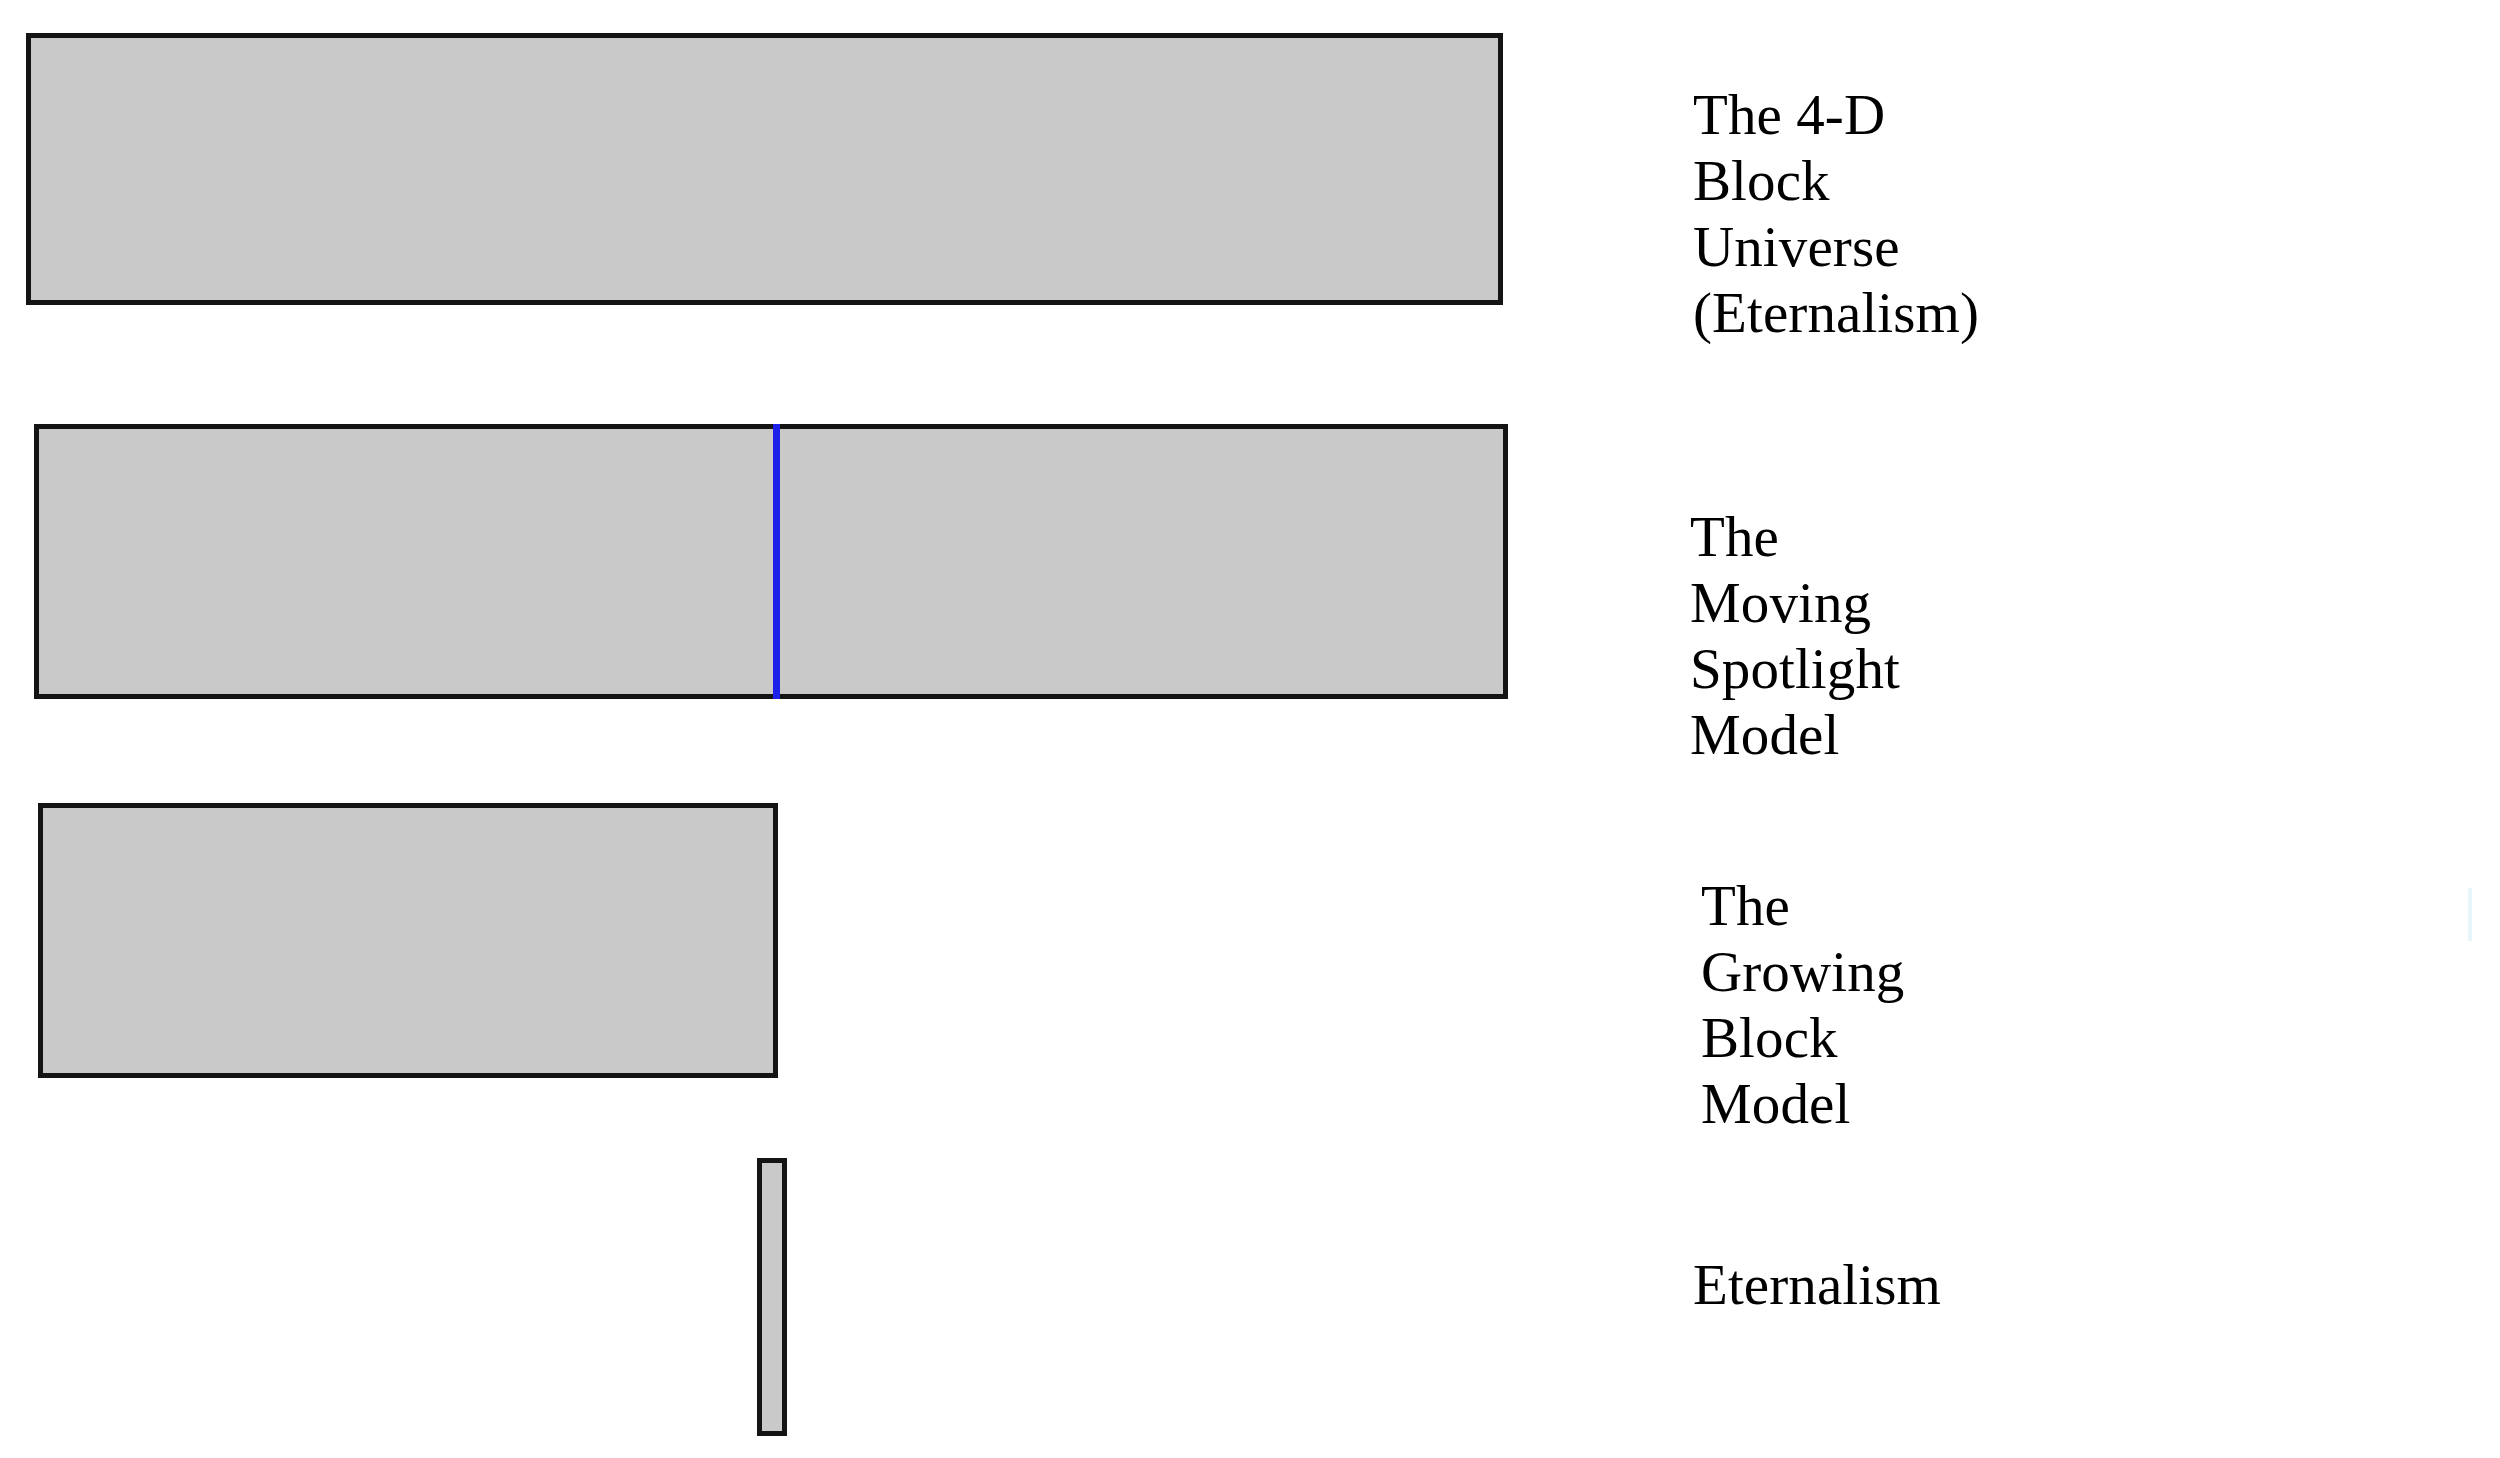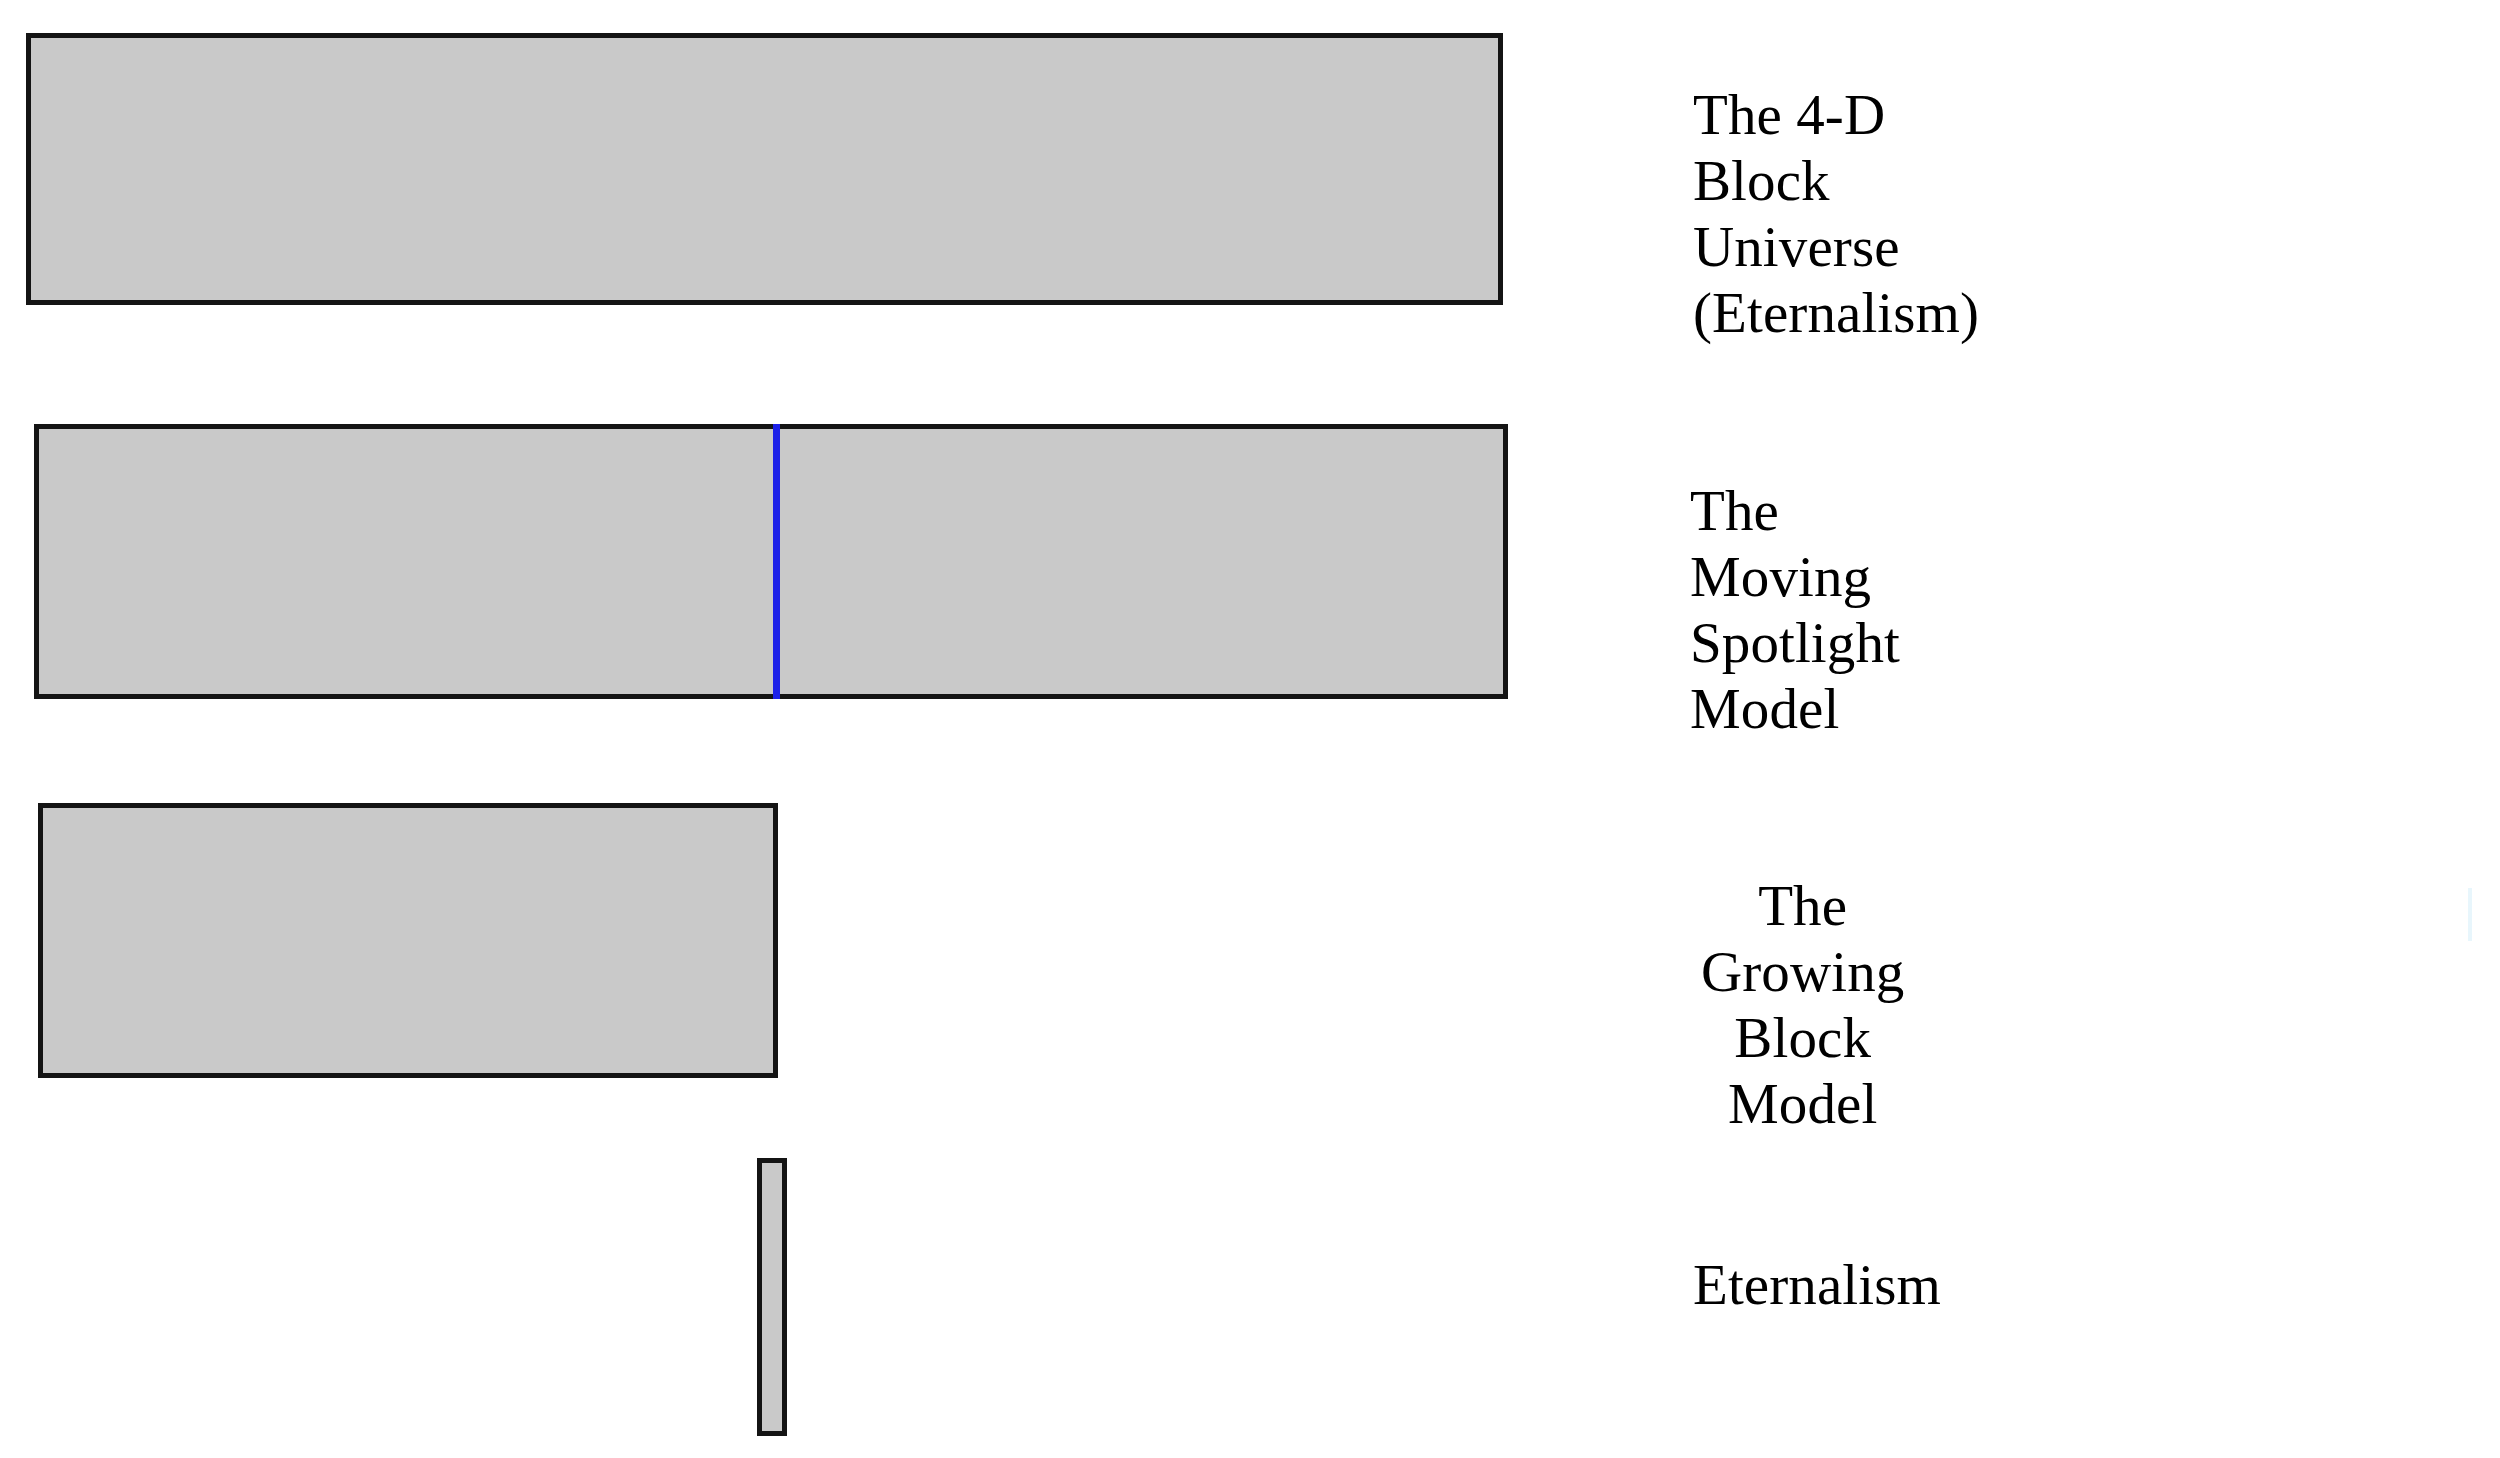--- a/index.html
+++ b/index.html
@@ -74,27 +74,27 @@
 
   <div class="block-row">
     <div class="time-block" id="block-eternalism" style="left: 26px; top: 33px; width: 1477px; height: 272px; background: rgb(201, 201, 201); border-color: rgb(20, 20, 20);"></div>
     <div class="block-label" id="label-eternalism" style="left: 1693px; top: 82px;">The 4-D Block Universe
 (Eternalism)</div>
   </div>
 
   <div class="block-row">
     <div class="time-block" id="block-moving-spotlight" style="left: 34px; top: 424px; width: 1474px; height: 275px; background: rgb(201, 201, 201); border-color: rgb(20, 20, 20);"></div>
     <div class="now-marker" id="now-marker-moving-spotlight" style="left: 773px; top: 424px; width: 7px; height: 275px; background: rgb(28, 32, 232);"></div>
-    <div class="block-label" id="label-moving-spotlight" style="left: 1690px; top: 478px;">The Moving Spotlight
+    <div class="block-label" id="label-moving-spotlight" style="left: 1690px; top: 504px;">The Moving Spotlight
 Model</div>
   </div>
 
   <div class="block-row">
     <div class="time-block" id="block-growing-block" style="left: 38px; top: 803px; width: 740px; height: 275px; background: rgb(201, 201, 201); border-color: rgb(20, 20, 20);"></div>
-    <div class="block-label" id="label-growing-block" style="left: 1701px; top: 873px; text-align: center;">The Growing Block
+    <div class="block-label" id="label-growing-block" style="left: 1701px; top: 873px;">The Growing Block
 Model</div>
   </div>
 
   <div class="block-row">
     <div class="time-block sliver" id="block-presentism" style="left: 757px; top: 1158px; width: 30px; height: 278px; background: rgb(201, 201, 201); border-color: rgb(20, 20, 20);"></div>
     <div class="block-label" id="label-presentism" style="left: 1693px; top: 1252px;">Eternalism</div>
   </div>
 
   <div class="edge-artifact" id="edge-artifact" style="left: 2468px; top: 888px; width: 4px; height: 53px; background: rgb(228, 244, 251);"></div>
 

